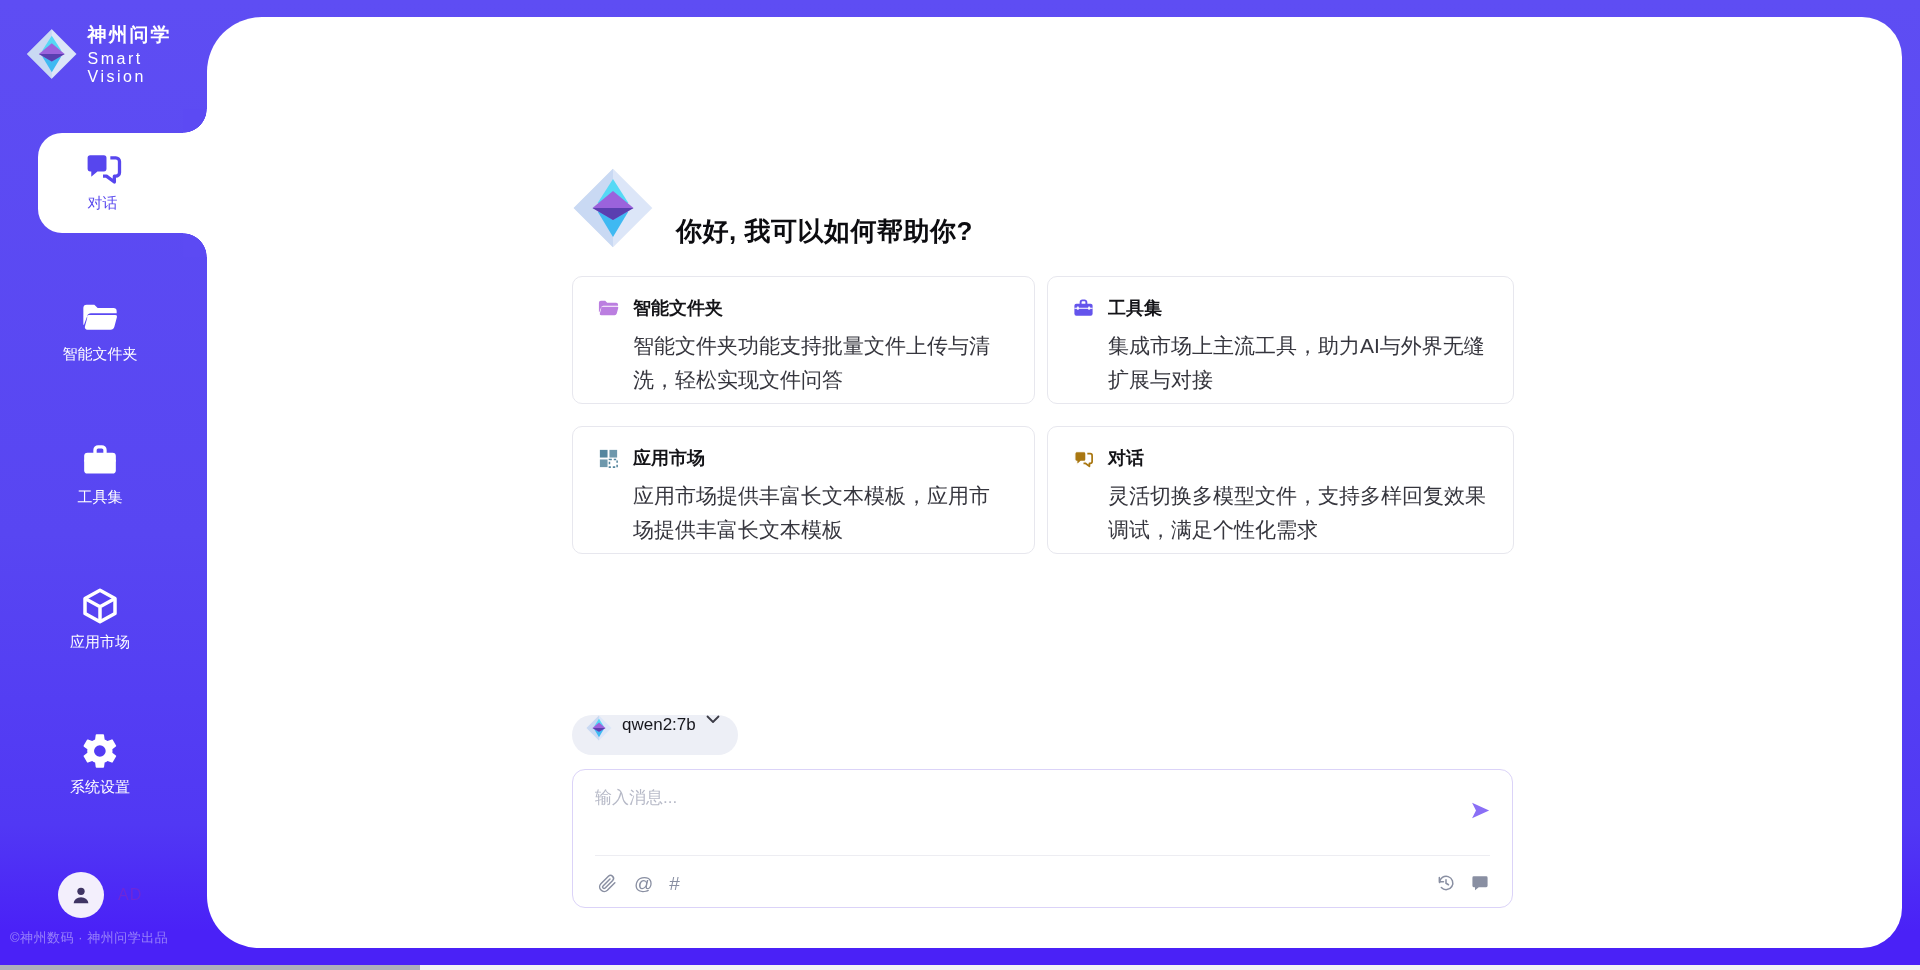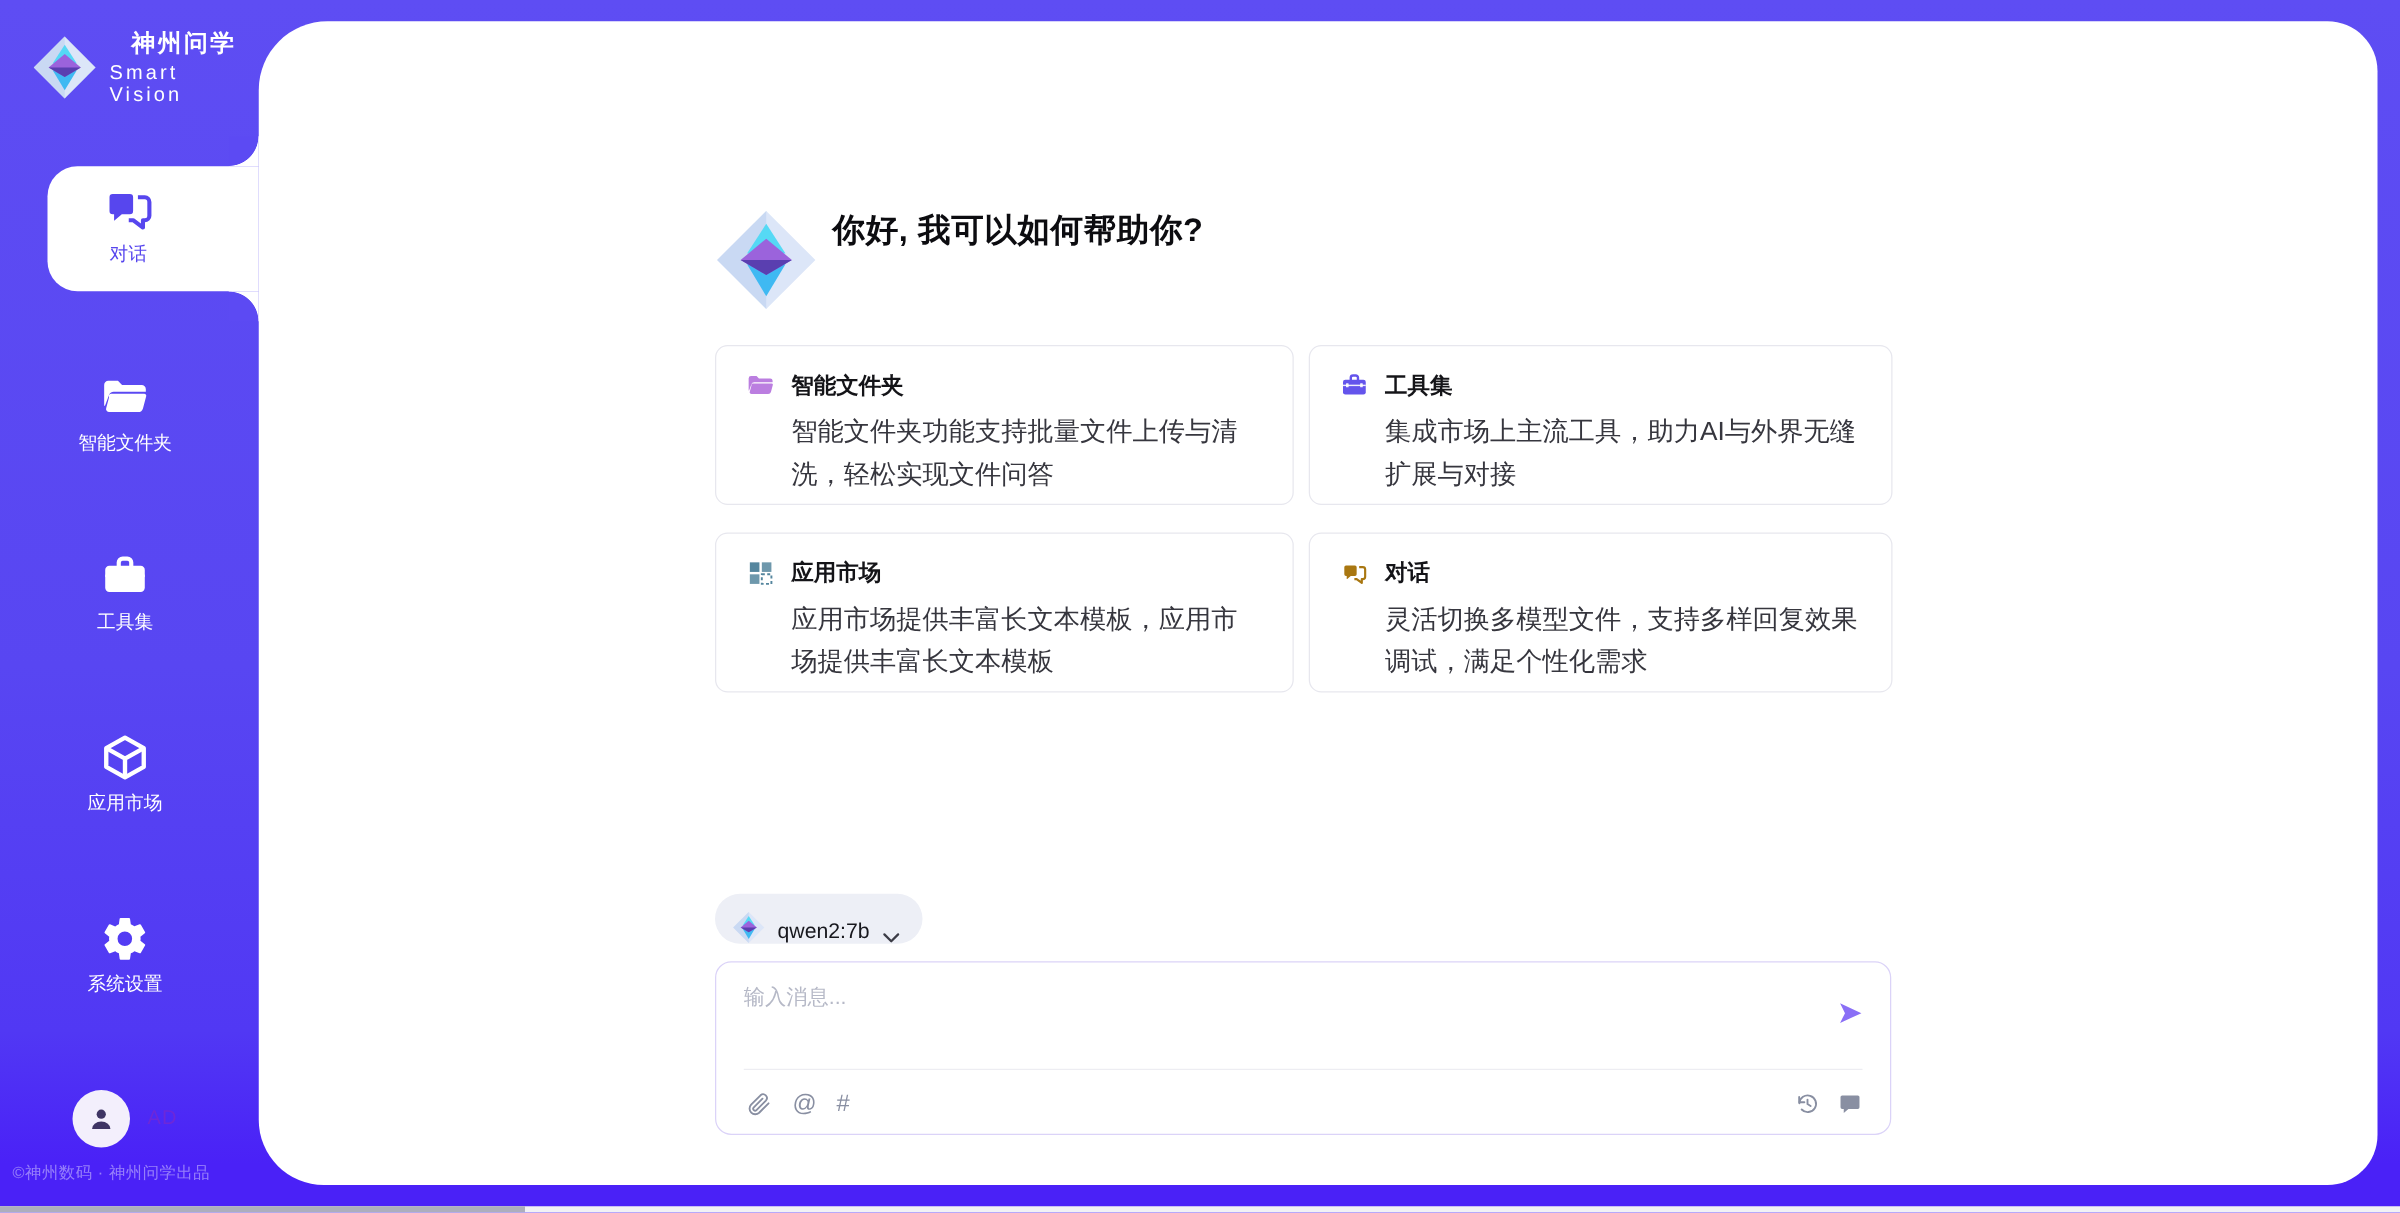--- a/index.html
+++ b/index.html
@@ -15,21 +15,21 @@
     position:absolute; left:207px; top:17px; right:18px; bottom:22px;
     background:#ffffff;
     border-radius:55px 40px 40px 52px;
   }
 
   
   .sidebar { position:absolute; left:0; top:0; width:207px; height:100%; }
 
   .brand { position:absolute; left:26px; top:22px; display:flex; align-items:center; gap:10px; }
   .brand svg.logo { width:52px; height:52px; }
-  .brand-text .brand-name { color:#fff; font-size:19px; font-weight:700; letter-spacing:2px;text-align:center; }
+  .brand-text .brand-name { color:#fff; font-size:19px; font-weight:700; letter-spacing:2px; }
   .brand-text .brand-sub  { color:#fff; font-size:16px; letter-spacing:2.5px; margin-top:2px; }
 
   .active-tab {
     position:absolute; left:38px; top:133px; width:169px; height:100px;
     background:#fff; border-radius:24px 0 0 24px;
     display:flex; flex-direction:column; align-items:center; justify-content:flex-start;
     padding-top:12px; padding-right:40px; cursor:pointer;
   }
   .fillet { position:absolute; left:183px; width:24px; height:24px; }
   .fillet.top    { top:109px; background:radial-gradient(circle 24px at 0 0,    #5c4af3 0, #5c4af3 23.4px, #ffffff 24px); }
@@ -49,21 +49,21 @@
   .nav-item.n4 { top:731px; }
 
   .user-row { position:absolute; left:58px; top:872px; display:flex; align-items:center; gap:14px; cursor:pointer; }
   .avatar { width:46px; height:46px; border-radius:50%; background:#f3effc; display:flex; align-items:center; justify-content:center; }
   .avatar svg { width:26px; height:26px; color:#3f3564; }
   .user-name { color:#6d28d9; font-size:16px; letter-spacing:1px; }
 
   .side-footer { position:absolute; left:10px; top:929px; color:rgba(255,255,255,0.42); font-size:13px; letter-spacing:.5px; white-space:nowrap; }
 
   
-  .greeting { position:absolute; left:365px; top:150px; display:flex; align-items:flex-start; gap:12px; }
+  .greeting { position:absolute; left:365px; top:150px; display:flex; align-items:flex-end; gap:22px; }
   .greeting svg.logo-big { width:82px; height:82px; }
   .greeting-title { font-size:26px; font-weight:700; color:#0c0c10; letter-spacing:.5px; }
 
   
   .cards {
     position:absolute; left:365px; top:259px;
     display:grid; grid-template-columns:463px 467px; grid-auto-rows:128px; column-gap:12px; row-gap:22px;
   }
   .card {
     border:1px solid #e7e7ee; border-radius:10px; background:#fff;
@@ -74,21 +74,21 @@
   .card-title { font-size:18px; font-weight:700; color:#141418; }
   .card-desc { margin-top:9px; margin-left:36px; font-size:21px; color:#36363e; line-height:1.6; }
   .c0 .card-head svg { color:#bb7ee0; }
   .c1 .card-head svg { color:#6454ec; }
   .c2 .card-head svg { color:#55869e; }
   .c3 .card-head svg { color:#a97711; }
 
   
   .model-pill {
     position:absolute; left:365px; top:698px; height:40px;
-    background:#edeff6; border-radius:22px; display:inline-flex; align-items:flex-end;
+    background:#edeff6; border-radius:22px; display:inline-flex; align-items:flex-start;
     gap:10px; padding:0 18px 0 14px; cursor:pointer;
   }
   .model-pill svg.logo-sm { width:26px; height:26px; }
   .model-name { font-size:17px; color:#17171d; }
   .model-pill .chev { width:14px; height:9px; }
 
   .composer {
     position:absolute; left:365px; top:752px; width:941px; height:139px;
     border:1.5px solid #dbd3f8; border-radius:13px; background:#fff;
   }

